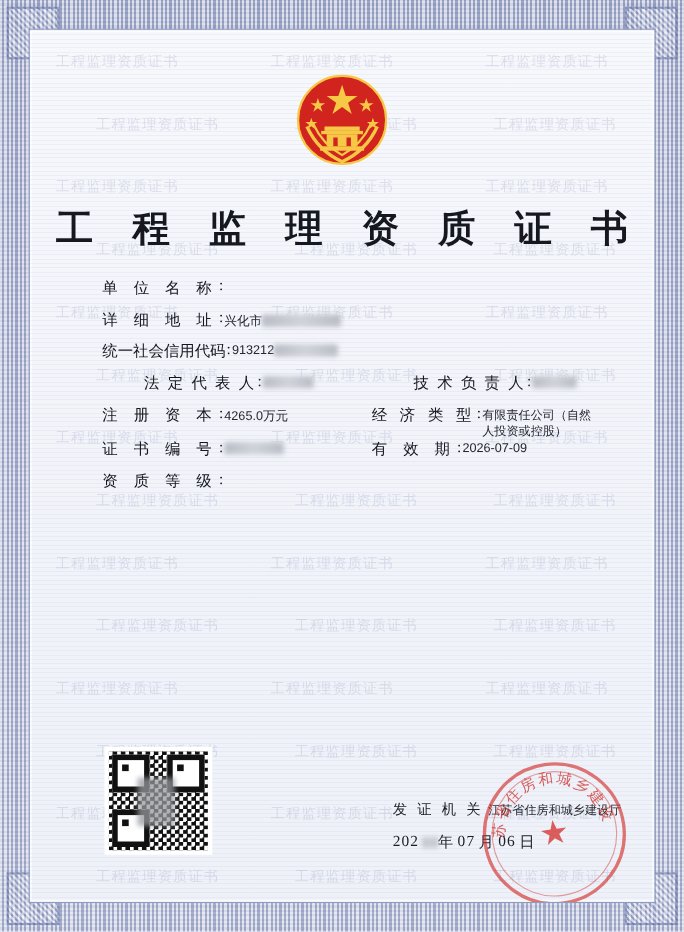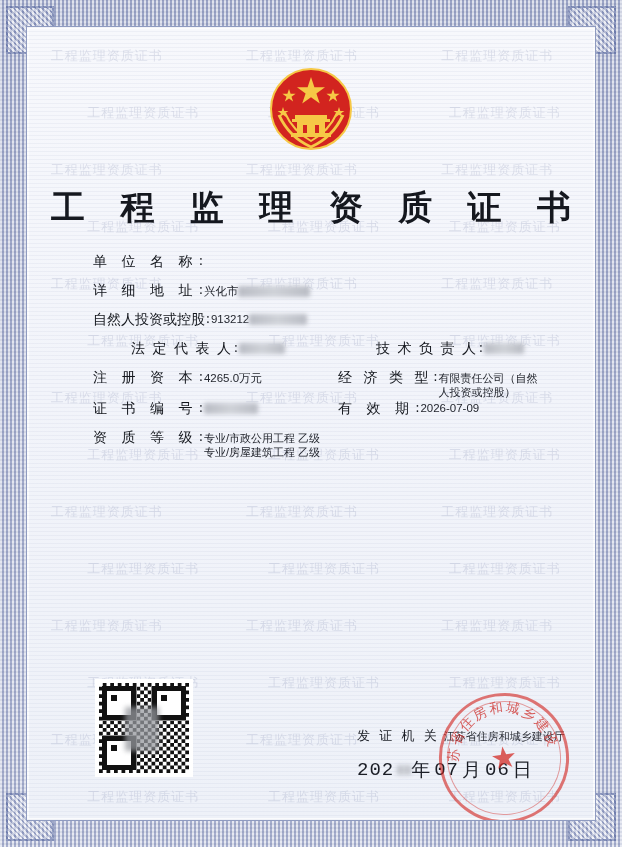--- a/index.html
+++ b/index.html
@@ -257,22 +257,22 @@
   }
   .issue-val {
     font-size: 11px;
     color: #2a2d35;
     padding-left: 4px;
     white-space: nowrap;
   }
   .date-row {
     display: flex;
     align-items: center;
-    font-family: Liberation Mono, monospace;
-    font-size: 19px;
+    font-family: Liberation Serif, serif;
+    font-size: 14px;
     letter-spacing: 1px;
   }
   .date-row .seg { margin-right: 3px; }
   .date-row .redact { height: 10px; }
 
   
   .seal {
     position: absolute;
     left: 412px;
     top: 666px;
@@ -433,21 +433,21 @@
           <span class="lbl sp5">详 细 地 址</span>
           <span class="lbl colon">:</span>
           <span class="val">
             <span>兴化市</span><span class="redact w72"></span>
           </span>
         </div>
       </div>
 
       <div class="row">
         <div class="cell left" style="width:460px">
-          <span class="lbl sp0">自然人投资或控股</span>
+          <span class="lbl sp0">统一社会信用代码</span>
           <span class="lbl colon">:</span>
           <span class="val">
             <span>913212</span><span class="redact w58"></span>
           </span>
         </div>
       </div>
 
       <div class="row">
         <div class="cell left">
           <span class="lbl sp2">法 定 代 表 人</span>
@@ -490,23 +490,20 @@
           <span class="lbl sp5">有 效 期</span>
           <span class="lbl colon">:</span>
           <span class="val">2026-07-09</span>
         </div>
       </div>
 
       <div class="row">
         <div class="cell left" style="width:460px">
           <span class="lbl sp5">资 质 等 级</span>
           <span class="lbl colon">:</span>
-          <span class="val two-line" style="width:200px">
-            <span>专业/市政公用工程 乙级</span><br><span>专业/房屋建筑工程 乙级</span>
-          </span>
         </div>
       </div>
 
     </div>
 
 
     <div class="qr">
       <div class="qr-inner">
         <div class="qr-eye tl">
             <i></i>

